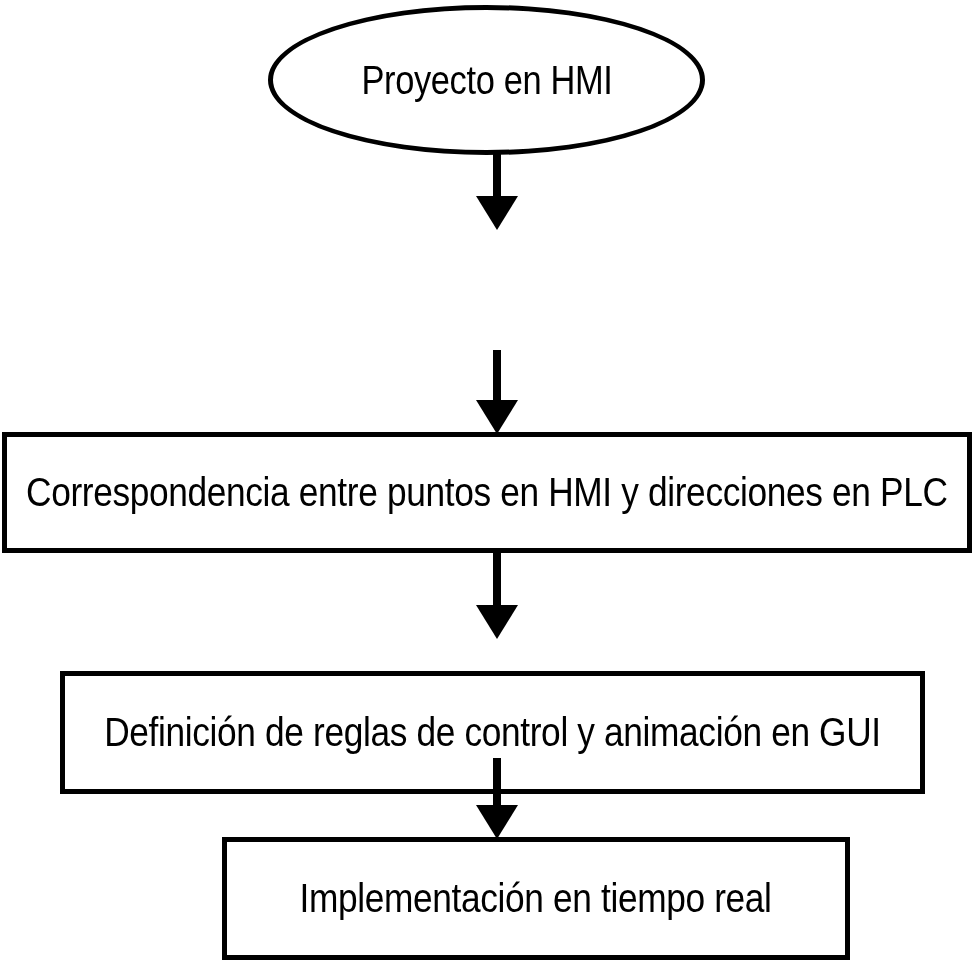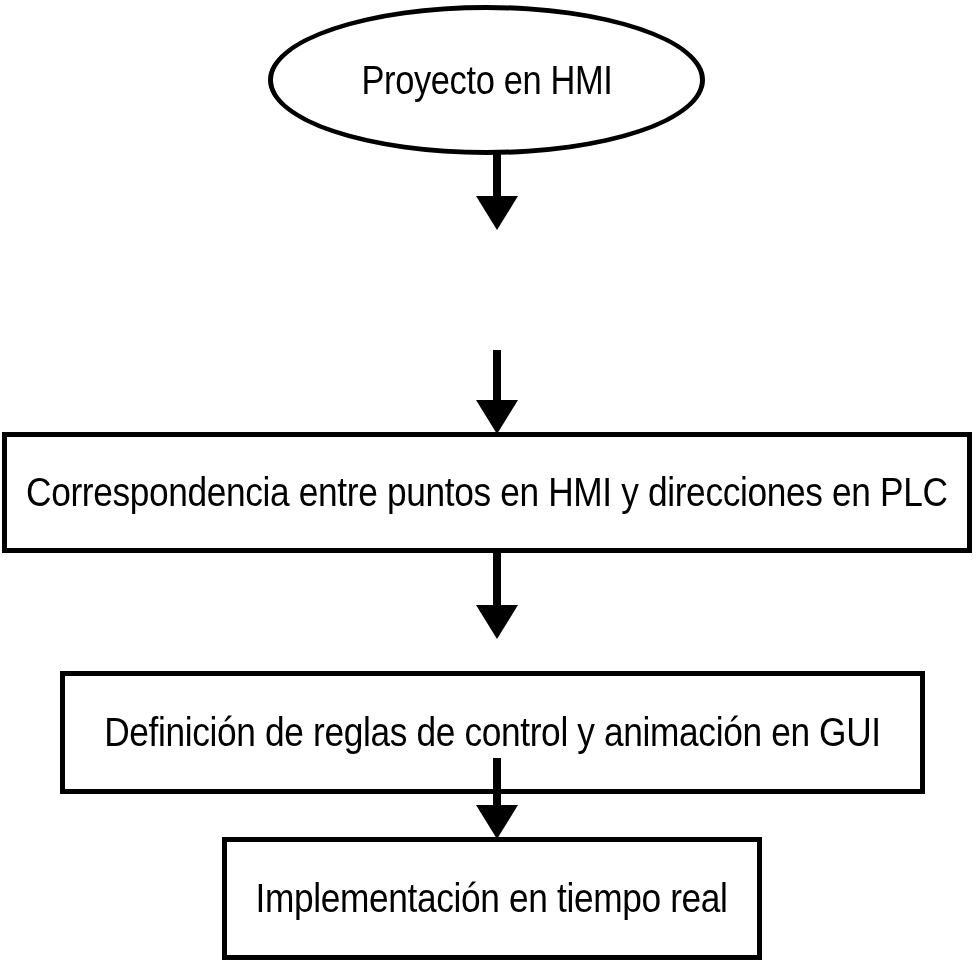--- a/index.html
+++ b/index.html
@@ -46,21 +46,21 @@
     color: #000000;
   }
   .node-terminal .node-label {
     font-size: 40px;
   }
   
   #node-start   { left: 268px; top: 5px;   width: 437px; height: 150px; }
   #node-config  { left: 74px;  top: 227px; width: 836px; height: 125px; }
   #node-mapping { left: 2px;   top: 432px; width: 970px; height: 121px; }
   #node-rules   { left: 60px;  top: 637px; width: 865px; height: 123px; margin-top: 34px; }
-  #node-impl    { left: 222px; top: 837px; width: 540px; height: 123px; }
+  #node-impl    { left: 222px; top: 837px; width: 628px; height: 123px; }
 
   
   .connector {
     position: absolute;
     left: 497px;
     width: 8px;
     transform: translateX(-50%);
   }
   .connector .stem {
     position: absolute;

